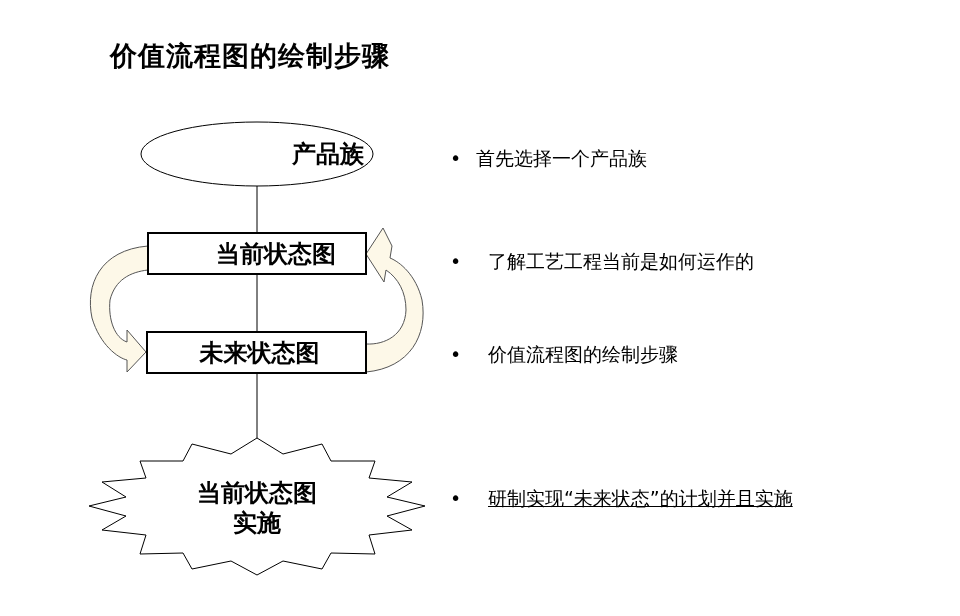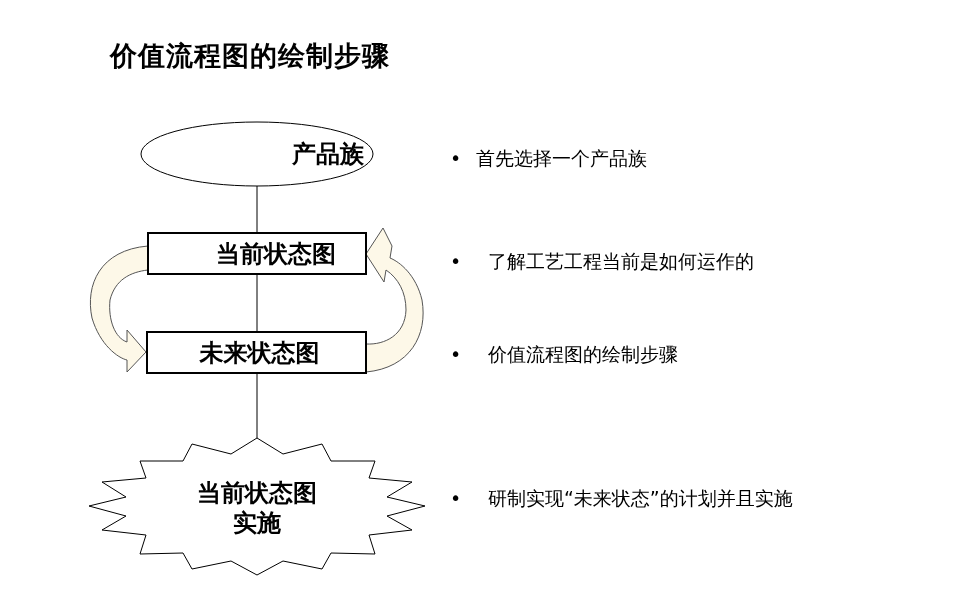--- a/index.html
+++ b/index.html
@@ -41,15 +41,15 @@
 
 <div class="bullet" style="left:450px;top:146px;">
   <span class="dot">•</span><span>首先选择一个产品族</span>
 </div>
 <div class="bullet" style="left:450px;top:249px;">
   <span class="dot" style="width:38px;">•</span><span>了解工艺工程当前是如何运作的</span>
 </div>
 <div class="bullet" style="left:450px;top:342px;">
   <span class="dot" style="width:38px;">•</span><span>价值流程图的绘制步骤</span>
 </div>
-<div class="bullet" style="left:450px;top:486px;">
+<div class="bullet" style="left:450px;top:486px;text-decoration:underline;">
   <span class="dot" style="width:38px;">•</span><span>研制实现“未来状态”的计划并且实施</span>
 </div>
 
 </body></html>

